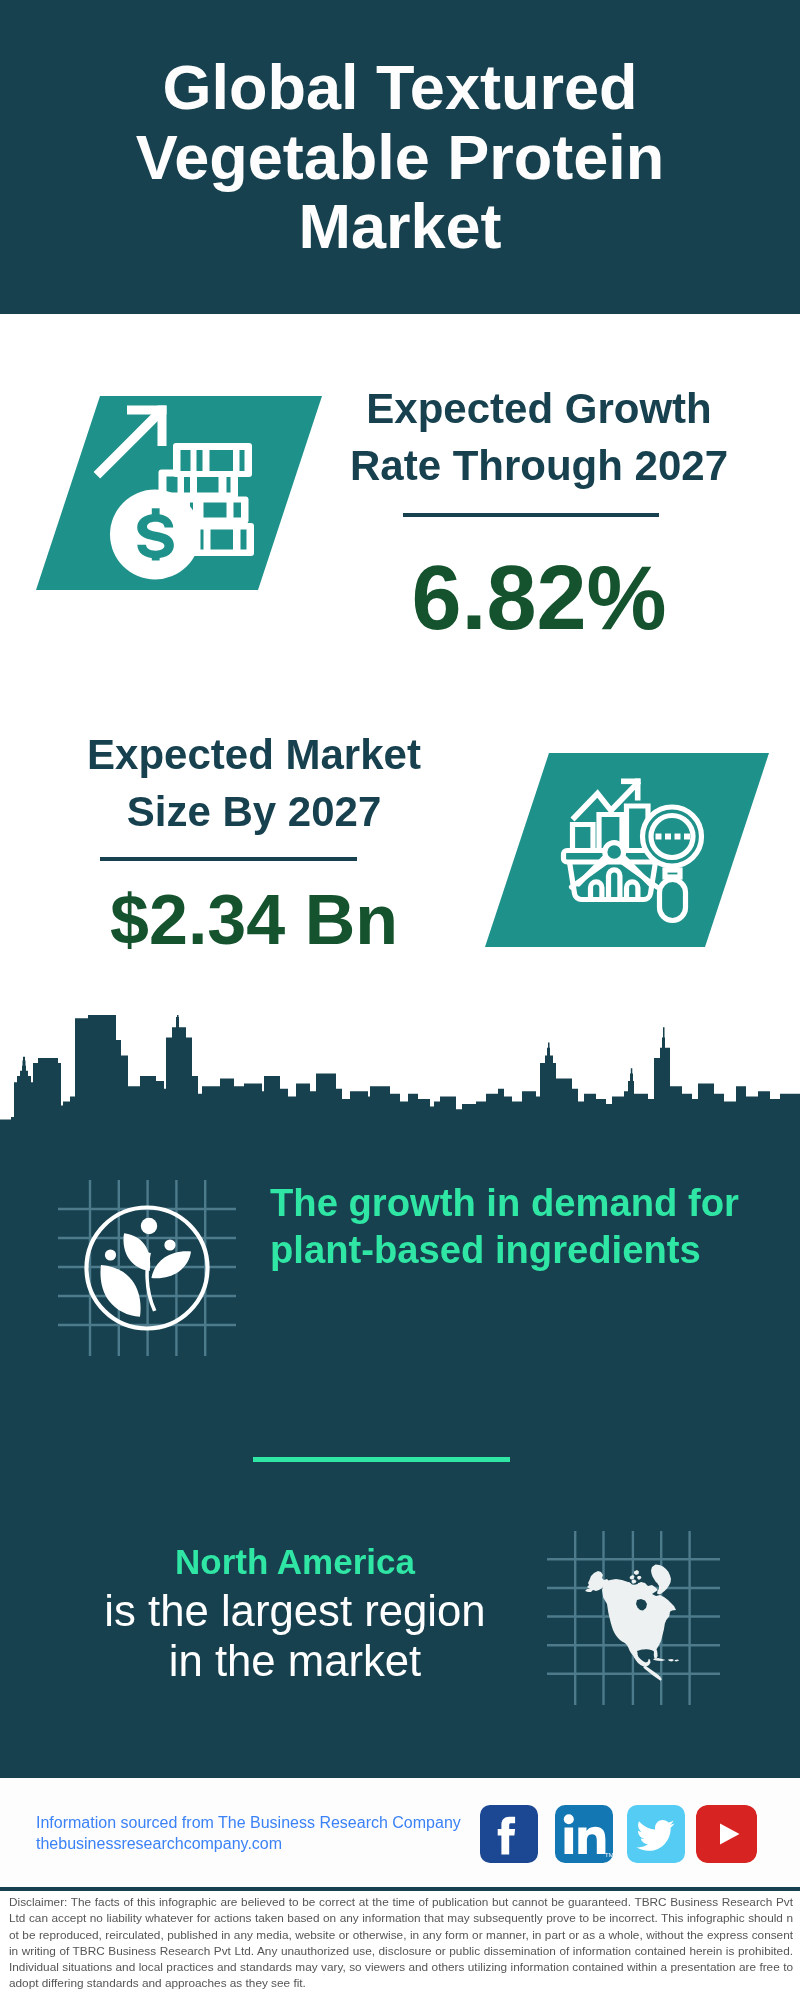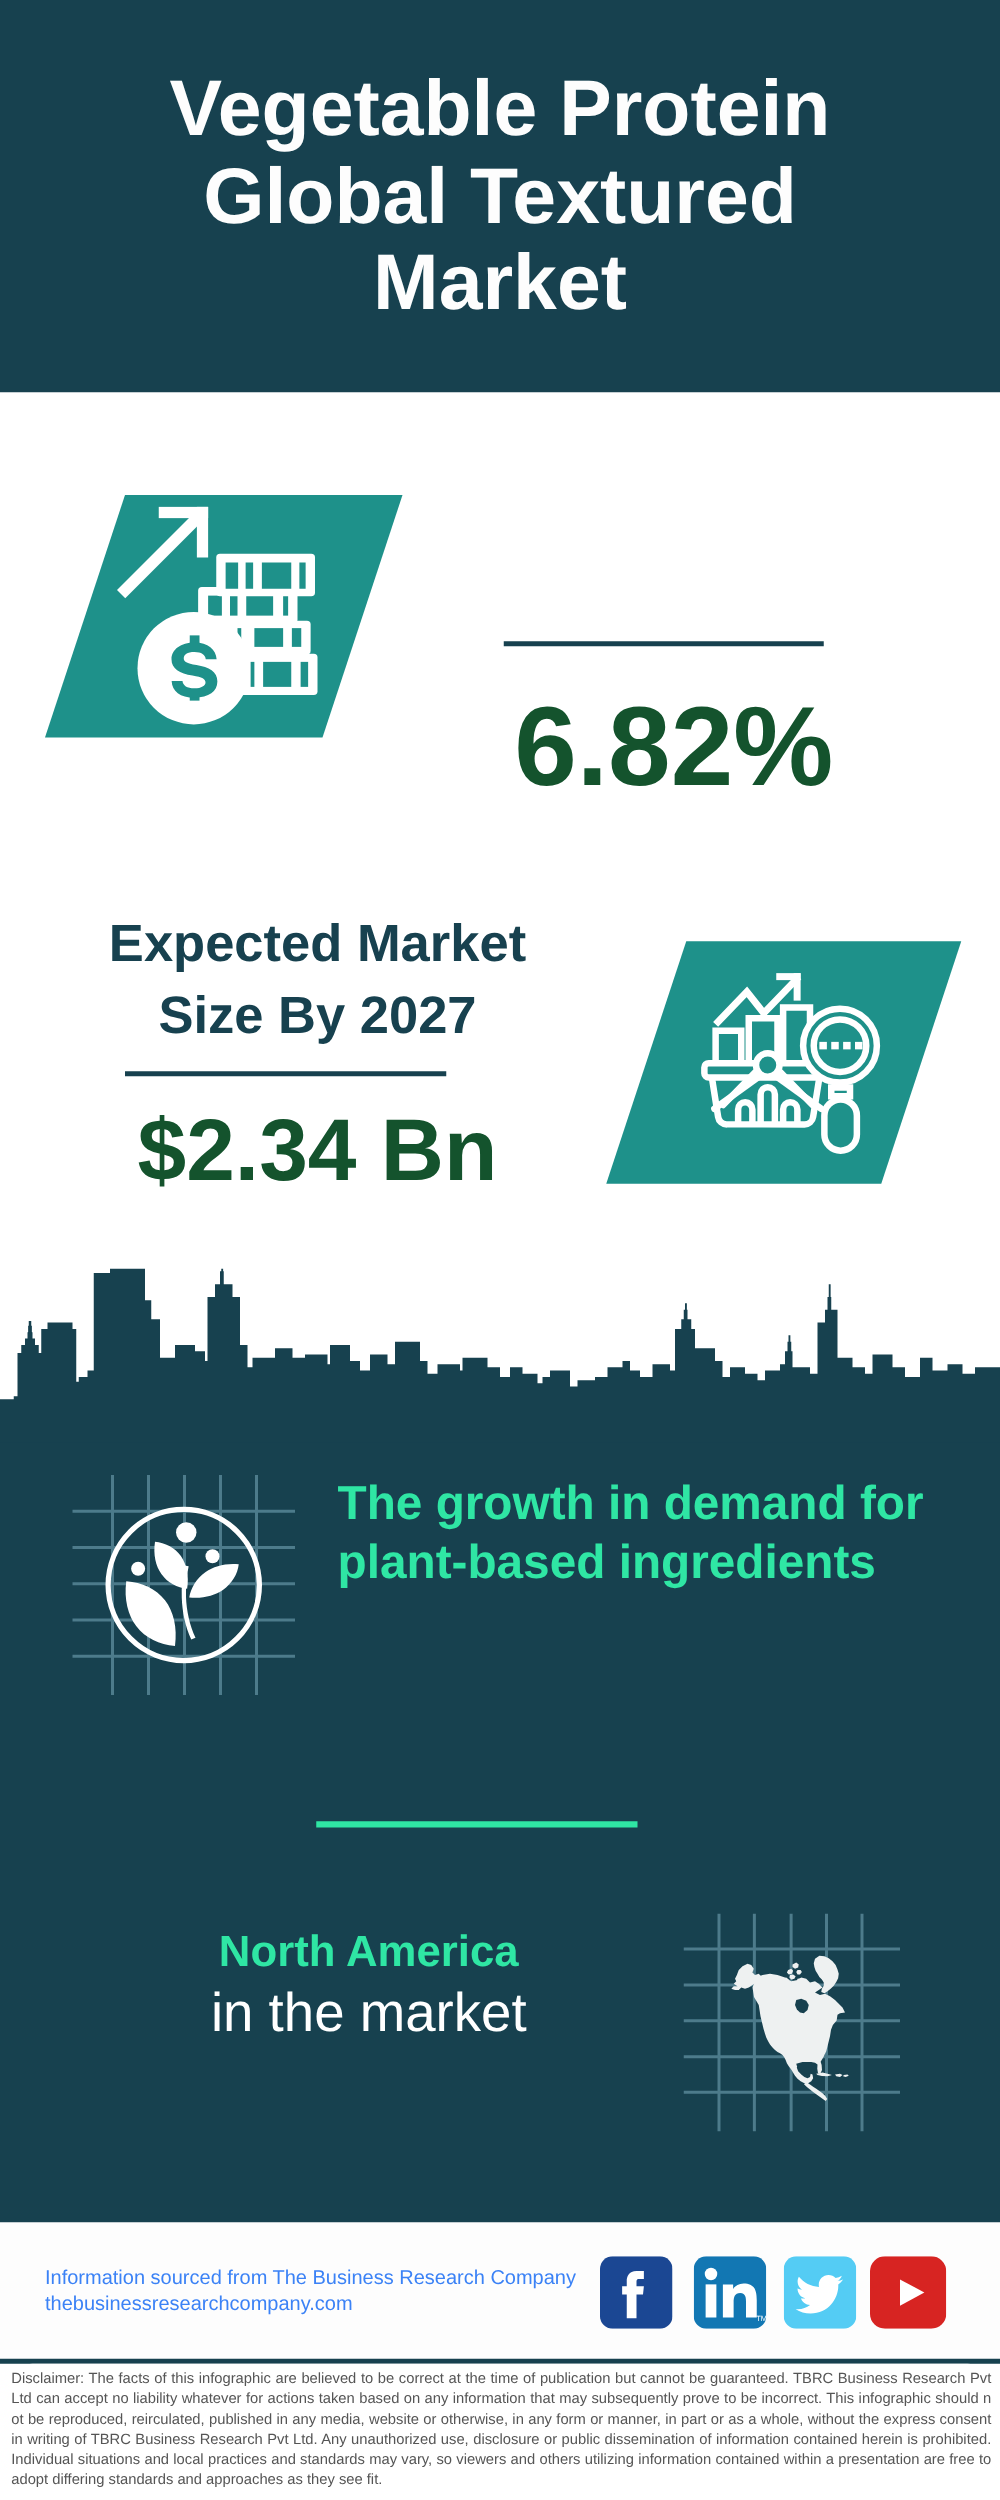--- a/index.html
+++ b/index.html
@@ -47,22 +47,22 @@
      text-align:justify; word-break:break-all;border-radius:26px; }
   .dline { position:absolute; left:0; width:800px; height:4px; background:#17414f; }
 </style>
 </head>
 <body>
 
 <div class="page">
 
   <div class="header">
     <div class="header-title">
+      <div>Global Textured</div>
       <div>Vegetable Protein</div>
-      <div>Global Textured</div>
       <div>Market</div>
     </div>
   </div>
 
   <div class="mid"></div>
 
   <div class="para" style="left:68px; top:396px; width:222px; height:194px;"></div>
 
   <svg class="icon-abs" style="left:85px; top:396px; width:185px; height:194px;" viewBox="85 396 185 194">
 
@@ -111,20 +111,26 @@
       <rect x="151.8" y="552.5" width="7.8" height="8"></rect>
       <path d="M155.6 514.0 c-10.9 0 -18.4 5.6 -18.4 13.3 c0 7.8 6.5 11.3 16.8 13.1
                c8.0 1.4 10.4 2.8 10.4 5.6 c0 2.5 -3.2 4.7 -8.8 4.7 c-6.1 0 -9.2 -2.2 -9.6 -5.9
                h-8.7 c0.4 8.3 6.7 13.4 18.3 13.4 c11.5 0 18.3 -5.1 18.3 -12.9
                c0 -8.0 -6.7 -11.4 -16.7 -13.2 c-8.0 -1.4 -10.2 -2.8 -10.2 -5.5
                c0 -2.7 2.7 -4.9 8.6 -4.9 c5.6 0 8.6 2.2 9.0 5.7 h8.7
                c-0.5 -7.8 -6.9 -13.4 -17.7 -13.4 Z"></path>
     </g>
   </svg>
 
+  <div class="icon-abs" style="left:339px; top:380px; width:400px;">
+    <div class="stat-title">
+      <div>Expected Growth</div>
+      <div>Rate Through 2027</div>
+    </div>
+  </div>
   <div class="stat-rule" style="position:absolute; left:403px; top:513px; width:256px;"></div>
   <div class="stat-value" style="position:absolute; left:339px; top:548px; width:400px; font-size:90px; line-height:100px;">6.82%</div>
 
   <div class="para" style="left:517px; top:753px; width:220px; height:194px;"></div>
 
   <svg class="icon-abs" style="left:558px; top:772px; width:150px; height:152px;" viewBox="558 772 150 152">
     <g fill="none" stroke="#ffffff" stroke-width="5.6" stroke-linecap="butt" stroke-linejoin="miter">
       <polyline points="572.5,819.5 597.5,793.5 611,810.5 639,781.5"></polyline>
     </g>
     <g fill="#ffffff">
@@ -229,20 +235,21 @@
       <div>The growth in demand for</div>
       <div>plant-based ingredients</div>
     </div>
   </div>
 
   <div class="sep" style="left:253px; top:1457px; width:257px;"></div>
 
   <div class="icon-abs" style="left:40px; top:1538px; width:510px;">
     <div class="rgn-head mint">North America</div>
     <div class="rgn-sub">
+      <div>is the largest region</div>
       <div>in the market</div>
     </div>
   </div>
 
   <svg class="icon-abs" style="left:544px; top:1528px; width:180px; height:180px;" viewBox="544 1528 180 180">
     <g stroke="#4d7b8b" stroke-width="2.4">
       <line x1="575.2" y1="1531" x2="575.2" y2="1705"></line>
       <line x1="603.5" y1="1531" x2="603.5" y2="1705"></line>
       <line x1="632.9" y1="1531" x2="632.9" y2="1705"></line>
       <line x1="661.2" y1="1531" x2="661.2" y2="1705"></line>

